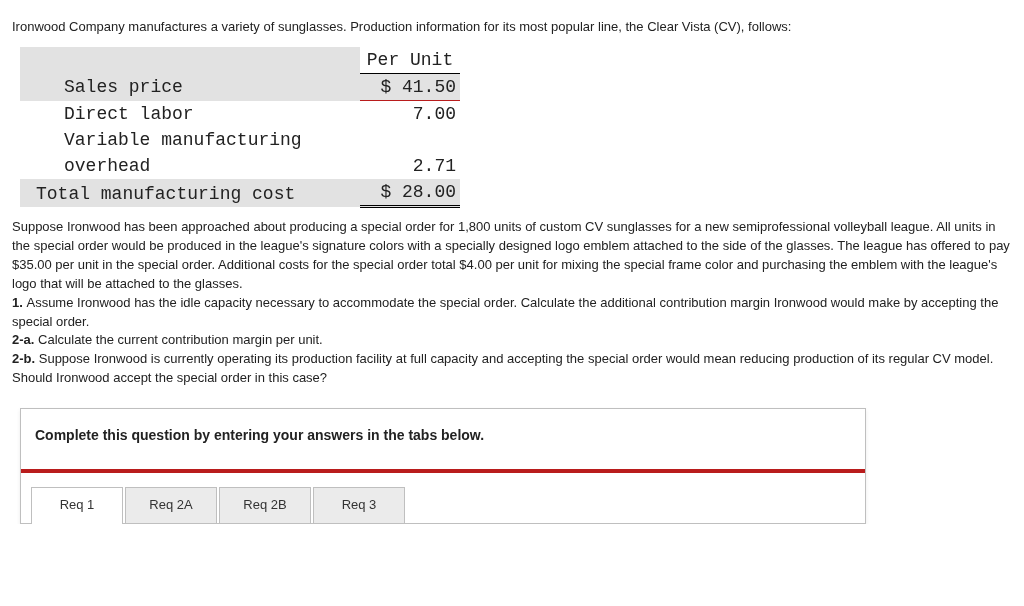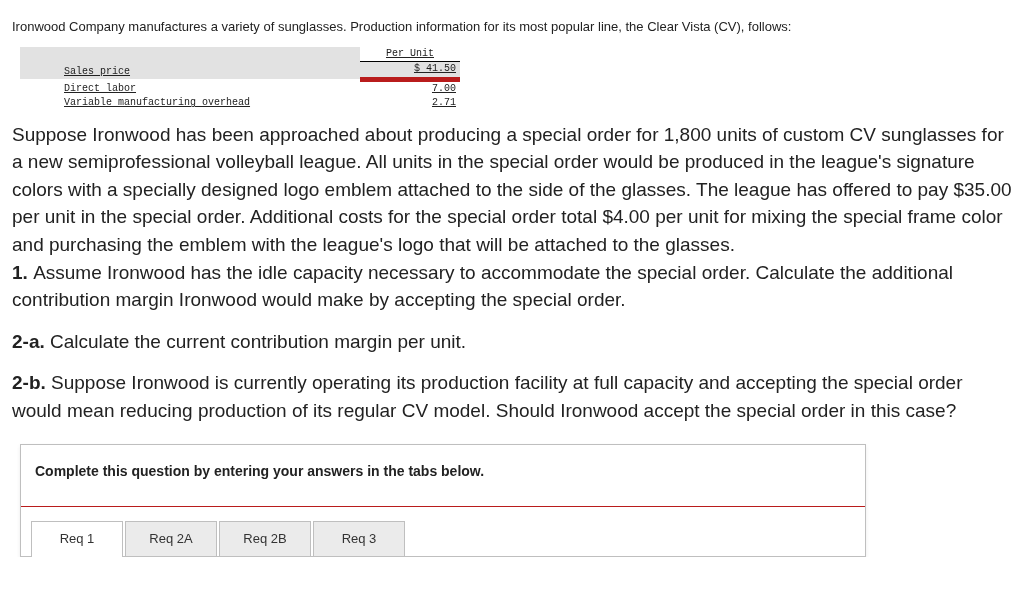--- a/index.html
+++ b/index.html
@@ -5,53 +5,53 @@
   * { box-sizing: border-box; margin: 0; padding: 0; }
   body {
     font-family: Arial, Helvetica, sans-serif;
     font-size: 14px;
     color: #222;
     background: #fff;
     padding: 18px 12px 0 12px;
     width: 1024px;
     line-height: 1.45;
   }
-  .mono { font-family: "Courier New", Courier, monospace; font-size: 10px; text-decoration: underline; }
+  .mono { font-family: "Courier New", Courier, monospace; font-size: 18px; }
   .intro { margin-bottom: 10px; font-size: 13px; }
 
   .cost-table {
     margin: 6px 0 10px 8px;
     border-collapse: collapse;
   }
   .cost-table td { padding: 0 4px; vertical-align: bottom; }
   .cost-table .label-cell { width: 340px; text-align: left; padding-left: 44px; }
   .cost-table .val-cell { width: 100px; text-align: right; }
   .hdr-underline { border-bottom: 1px solid #000; }
-  .row-underline { border-bottom: 5px solid #b91c1c; }
+  .row-underline { border-bottom: 1px solid #b91c1c; }
   .row-dbl { border-bottom: 3px double #000; }
   .shade { background: #e2e2e2; }
   .indent { padding-left: 16px !important; }
   .thead-cell { text-align: center !important; }
 
-  .body-text { margin-top: 8px; font-size: 19px; }
+  .body-text { margin-top: 8px; font-size: 13px; }
   .body-text p { margin: 0; }
-  .body-text .sec { margin-top: 14px; }
+  .body-text .sec { }
   .bold { font-weight: bold; }
 
   .answer-panel {
     margin: 20px 0 0 8px;
     border: 1px solid #bfbfbf;
     border-bottom: none;
     width: 846px;
     background: #fff;
     box-shadow: 0 2px 4px rgba(0,0,0,0.08);
   }
   .panel-instr {
     padding: 16px 14px 24px 14px;
-    border-bottom: 1px solid #b91c1c;
+    border-bottom: 4px solid #b91c1c;
     font-size: 14px;
   }
   .tab-row {
     display: flex;
     align-items: flex-end;
     padding: 14px 10px 0 10px;
     position: relative;
     border-bottom: 1px solid #bfbfbf;
   }
   .tab {
@@ -95,20 +95,24 @@
     <td class="val-cell shade row-underline">$ 41.50</td>
   </tr>
   <tr>
     <td class="label-cell">Direct labor</td>
     <td class="val-cell">7.00</td>
   </tr>
   <tr>
     <td class="label-cell">Variable manufacturing overhead</td>
     <td class="val-cell">2.71</td>
   </tr>
+  <tr>
+    <td class="label-cell shade indent">Total manufacturing cost</td>
+    <td class="val-cell shade row-dbl">$ 28.00</td>
+  </tr>
 </tbody>
   </table>
 
 <div class="body-text">
   <p>Suppose Ironwood has been approached about producing a special order for 1,800 units of custom CV sunglasses for a new semiprofessional volleyball league. All units in the special order would be produced in the league's signature colors with a specially designed logo emblem attached to the side of the glasses. The league has offered to pay $35.00 per unit in the special order. Additional costs for the special order total $4.00 per unit for mixing the special frame color and purchasing the emblem with the league's logo that will be attached to the glasses.</p>
   <p>
     <span class="bold">1. </span><span>Assume Ironwood has the idle capacity necessary to accommodate the special order. Calculate the additional contribution margin Ironwood would make by accepting the special order.</span>
   </p>
   <p class="sec">
     <span class="bold">2-a. </span><span>Calculate the current contribution margin per unit.</span>

